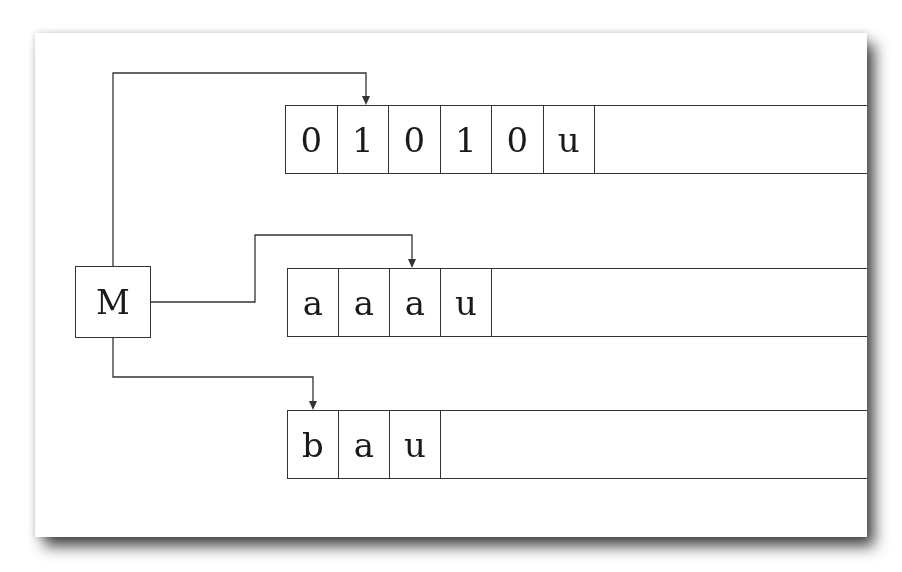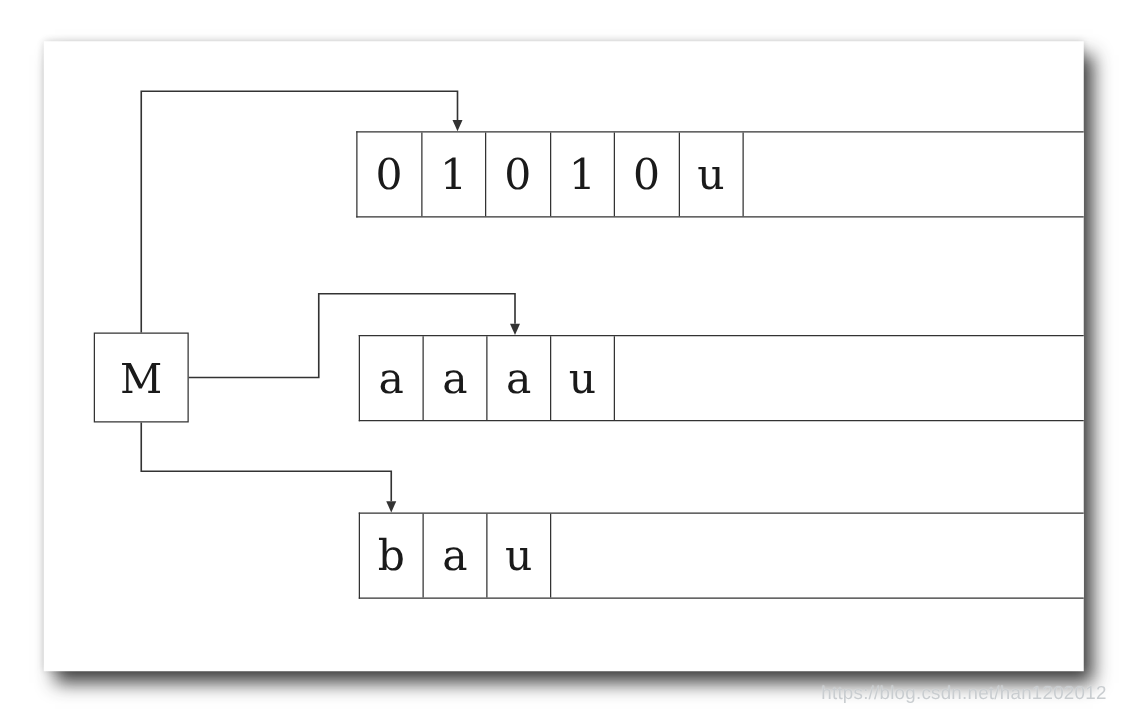--- a/index.html
+++ b/index.html
@@ -132,15 +132,14 @@
 
       <polyline points="116,269 220,269 220,202 377,202 377,226"></polyline>
       <path d="M373,226 L381,226 L377,235 Z"></path>
 
       <polyline points="78,305 78,344 278,344 278,368"></polyline>
       <path d="M274,368 L282,368 L278,377 Z"></path>
     </svg>
 
   </div>
 
-  <div class="watermark">https://blog.csdn.net/han1202012</div>
 
 </div>
 
 </body></html>

